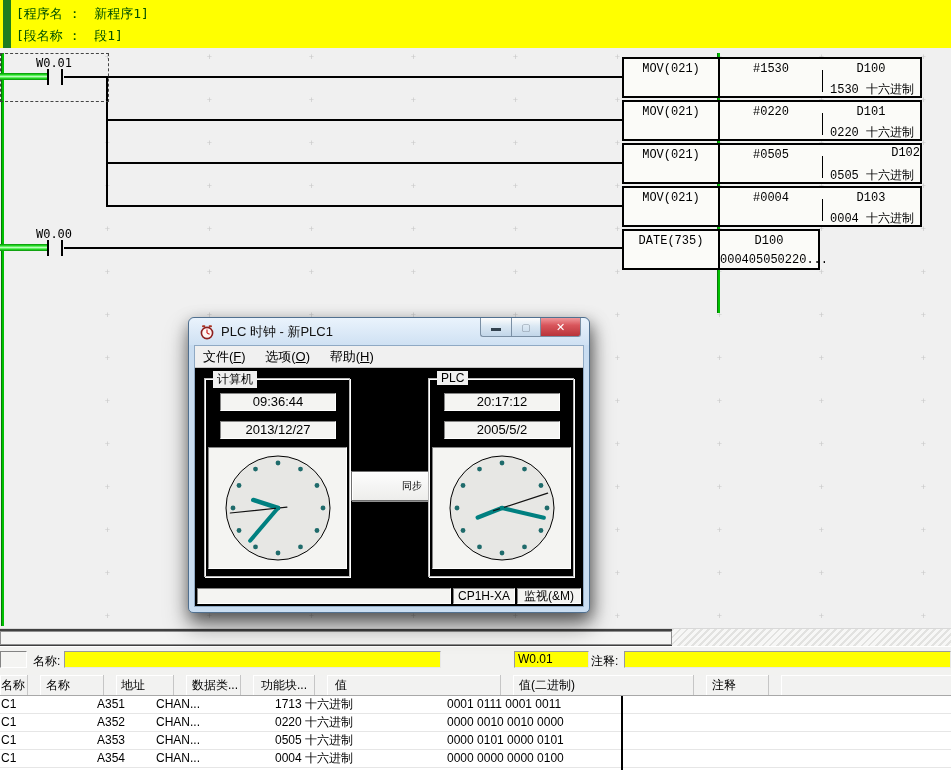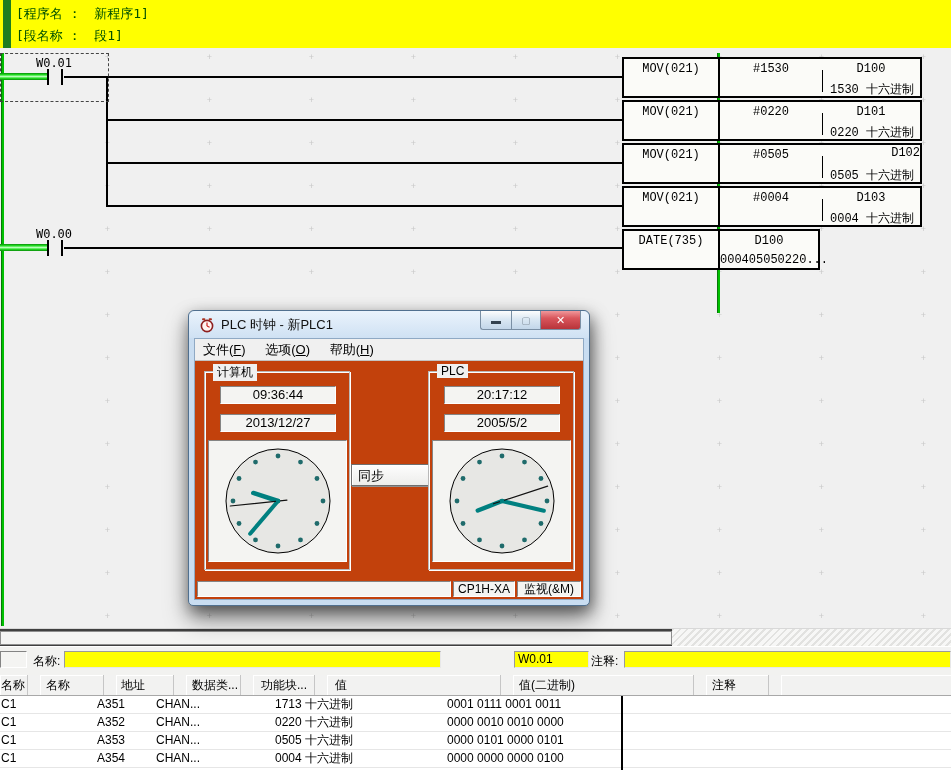--- a/index.html
+++ b/index.html
@@ -26,48 +26,48 @@
   .contact-label{position:absolute;width:44px;text-align:center;font-family:"DejaVu Sans Mono","Liberation Mono",monospace;
                  font-size:12px;}
   .contact-bar{position:absolute;width:2px;height:16px;background:#000;}
   .selbox{position:absolute;left:0;top:2px;width:109px;height:49px;border:1px dashed #444;}
   .iblock{position:absolute;background:#fbfbf8;border:2px solid #000;font-family:"DejaVu Sans Mono","Liberation Mono",monospace;
           font-size:12px;}
   .iblock .cellline{position:absolute;top:0;bottom:0;width:2px;background:#000;}
   .iblock .t{position:absolute;white-space:pre;font-family:Liberation Mono, monospace;}
 
   
-  .dialog{position:absolute;left:188px;top:310px;width:402px;height:296px;background:#c9ddf1;
+  .dialog{position:absolute;left:188px;top:317px;width:402px;height:296px;background:#c9ddf1;
           border:1px solid #51708f;border-radius:6px 6px 5px 5px;
           box-shadow:2px 6px 16px rgba(0,0,0,.5),0 14px 24px rgba(0,0,0,.35);z-index:10;}
   .titlebar{position:absolute;left:0;top:0;right:0;height:27px;border-radius:6px 6px 0 0;
             background:linear-gradient(#eaf3fc,#cfe1f3);display:flex;align-items:center;padding-left:10px;}
   .titlebar .title{font-size:13px;margin-left:6px;color:#111;}
   .winbtns{position:absolute;top:0;right:8px;display:flex;z-index:2;}
   .winbtn{height:19px;border:1px solid #7a8fa4;border-top:none;display:flex;align-items:center;justify-content:center;
           font-size:10px;color:#33424f;background:linear-gradient(#fdfdfd,#dbe8f3 45%,#c2d6e9);}
   .winbtn.min{width:31px;border-radius:0 0 0 3px;border-right:none;}
   .winbtn.max{width:29px;border-right:none;color:#8b98a5;}
   .winbtn.close{width:41px;border-radius:0 0 3px 0;color:#fff;font-size:11px;
                 background:linear-gradient(#f0989b,#d9565c 40%,#b8343a);}
-  .dlg-inner{position:absolute;left:5px;right:5px;top:27px;bottom:5px;background:#c2410c;
+  .dlg-inner{position:absolute;left:5px;right:5px;top:27px;bottom:5px;background:#000000;
              border:1px solid #8fa9c4;display:flex;flex-direction:column;}
   .menubar{height:22px;line-height:21px;font-size:13px;padding-left:8px;border-bottom:1px solid #c3c3c3;background:#f0f0f0;}
   .menuitem{display:inline-block;margin-right:16px;cursor:default;}
   .menuitem u{text-decoration:underline;}
   .dlg-client{position:relative;flex:1;}
   .groupbox{position:absolute;width:146px;height:199px;border:1px solid #b9b9b9;box-shadow:1px 1px 0 #ffffff inset,1px 1px 0 #ffffff;}
   .groupbox .glabel{position:absolute;top:-8px;left:8px;background:#f0f0f0;padding:0 4px;font-size:12px;}
   .gb-computer{left:9px;top:10px;} .gb-plc{left:233px;top:10px;}
   .sunken{border:1px solid;border-color:#848484 #ffffff #ffffff #848484;background:#f4f4f2;}
   .timebox{position:absolute;left:15px;width:116px;height:18px;font-size:13px;text-align:center;line-height:16px;}
   .timebox.time{top:14px;} .timebox.date{top:42px;}
   .clockpanel{position:absolute;left:3px;top:68px;width:139px;height:122px;}
   .clockpanel svg{display:block;}
-  .syncbtn{position:absolute;left:156px;top:103px;width:78px;height:22px;font-size:13px;text-align:left;line-height:20px;
+  .syncbtn{position:absolute;left:156px;top:103px;width:78px;height:30px;font-size:10px;text-align:right;line-height:20px;
            background:linear-gradient(#fdfdfd,#ededeb);border:1px solid #6f6f6f;
            box-shadow:inset 1px 1px 0 #fff,1px 1px 0 #909090;}
   .statusbar{height:20px;display:flex;align-items:center;justify-content:flex-end;gap:2px;padding:1px 2px;font-size:12px;}
   .statuscell{height:16px;line-height:14px;text-align:center;padding:0 4px;}
   .statuscell.fill{flex:1;}
 
   
   .bottom{position:absolute;left:0;top:628px;width:951px;height:142px;background:#404040;border-top:1px solid #d8d8d8;}
   .hscroll{position:absolute;left:0;top:2px;width:672px;height:14px;background:#f4f4f3;border:1px solid #8e8e8e;}
   .hatch{position:absolute;left:672px;top:0;right:0;height:17px;

